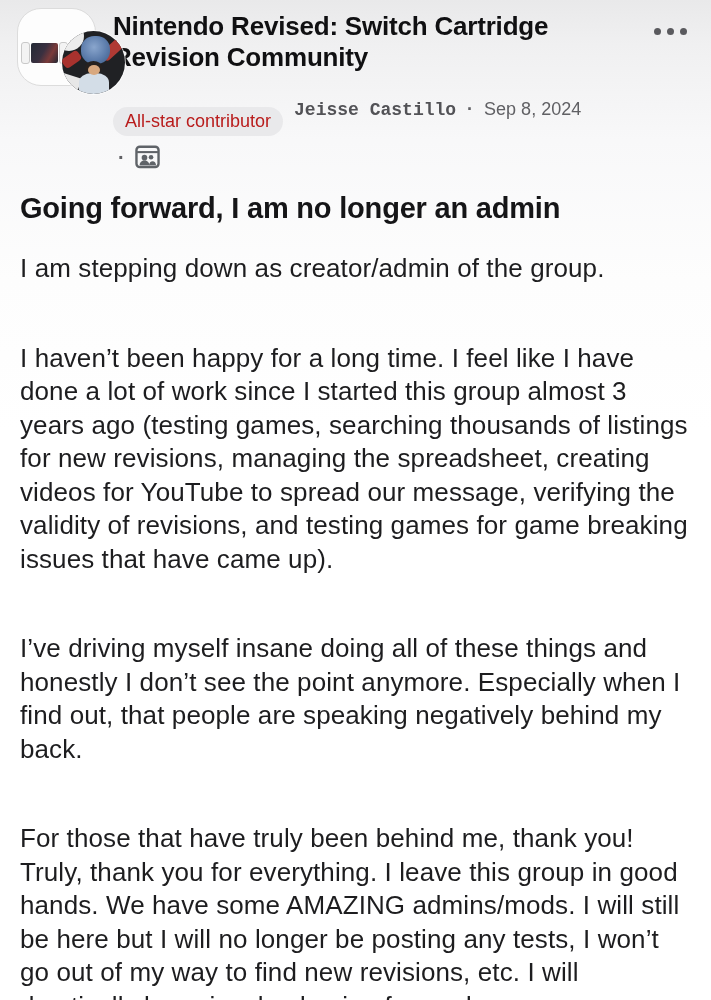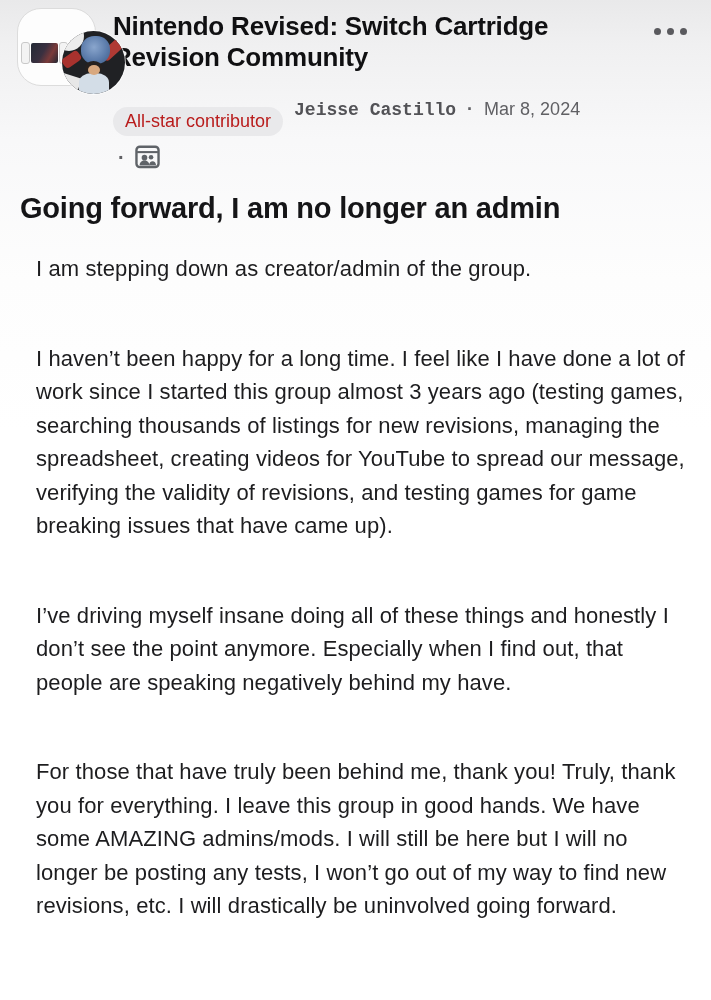--- a/index.html
+++ b/index.html
@@ -56,21 +56,21 @@
     background:none;border:none;padding:4px;cursor:pointer;
   }
   .more-button .dot{width:7px;height:7px;border-radius:50%;background:#5a5a5e;display:block;}
   
   .post-title{
     margin:21px 20px 13px 20px;font-size:29px;font-weight:700;line-height:36px;
     color:#151517;letter-spacing:-0.2px;
   }
   .post-body{margin:26px 20px 0 20px;}
   .post-body p{
-    margin:0 0 56px 16px;font-size:22px;line-height:33.5px;color:#1d1d1f;letter-spacing:0.1px;
+    margin:0 0 56px 0;font-size:26px;line-height:33.5px;color:#1d1d1f;letter-spacing:0.1px;
   }
   .post-body p:last-child{margin-bottom:0;}
 </style>
 </head>
 <body>
 
 <div class="page">
 
   <div class="post-header">
 
@@ -96,21 +96,21 @@
       </div>
     </div>
 
     <div class="header-text">
       <div class="group-name">Nintendo Revised: Switch Cartridge Revision Community</div>
 
       <div class="meta-row1">
         <span class="badge">All-star contributor</span>
         <span class="author">Jeisse Castillo</span>
         <span class="meta-sep">·</span>
-        <span class="date">Mar 8, 2024</span>
+        <span class="date">Sep 8, 2024</span>
       </div>
 
       <div class="meta-row2">
         <span class="meta-sep">·</span>
         <span style="display:inline-flex;">
           <svg width="25" height="24" viewBox="0 0 24 23" aria-hidden="true">
             <rect x="1.4" y="1.6" width="21.2" height="19.6" rx="3.2" fill="none" stroke="#5f6368" stroke-width="2.3"></rect>
             <line x1="2" y1="6.8" x2="22" y2="6.8" stroke="#5f6368" stroke-width="2"></line>
             <circle cx="9.1" cy="12.1" r="2.7" fill="#5f6368"></circle>
             <circle cx="15.4" cy="11.7" r="2.2" fill="#5f6368"></circle>
@@ -128,17 +128,17 @@
           <span class="dot"></span>
       </span>
     </button>
   </div>
 
   <h1 class="post-title">Going forward, I am no longer an admin</h1>
 
   <div class="post-body">
     <p>I am stepping down as creator/admin of the group.</p>
     <p>I haven’t been happy for a long time. I feel like I have done a lot of work since I started this group almost 3 years ago (testing games, searching thousands of listings for new revisions, managing the spreadsheet, creating videos for YouTube to spread our message, verifying the validity of revisions, and testing games for game breaking issues that have came up).</p>
-    <p>I’ve driving myself insane doing all of these things and honestly I don’t see the point anymore. Especially when I find out, that people are speaking negatively behind my have.</p>
+    <p>I’ve driving myself insane doing all of these things and honestly I don’t see the point anymore. Especially when I find out, that people are speaking negatively behind my back.</p>
     <p>For those that have truly been behind me, thank you! Truly, thank you for everything. I leave this group in good hands. We have some AMAZING admins/mods. I will still be here but I will no longer be posting any tests, I won’t go out of my way to find new revisions, etc. I will drastically be uninvolved going forward.</p>
   </div>
 
 </div>
 
 </body></html>

